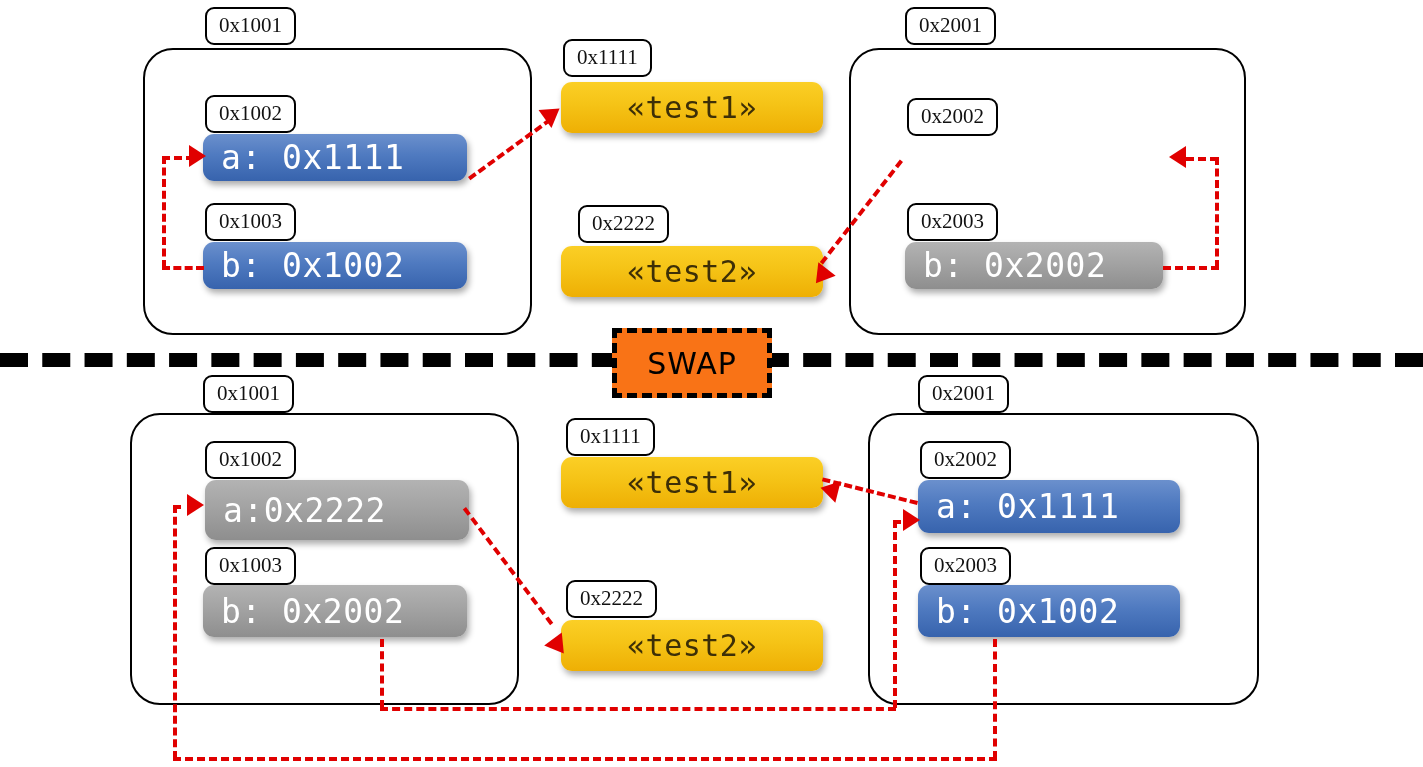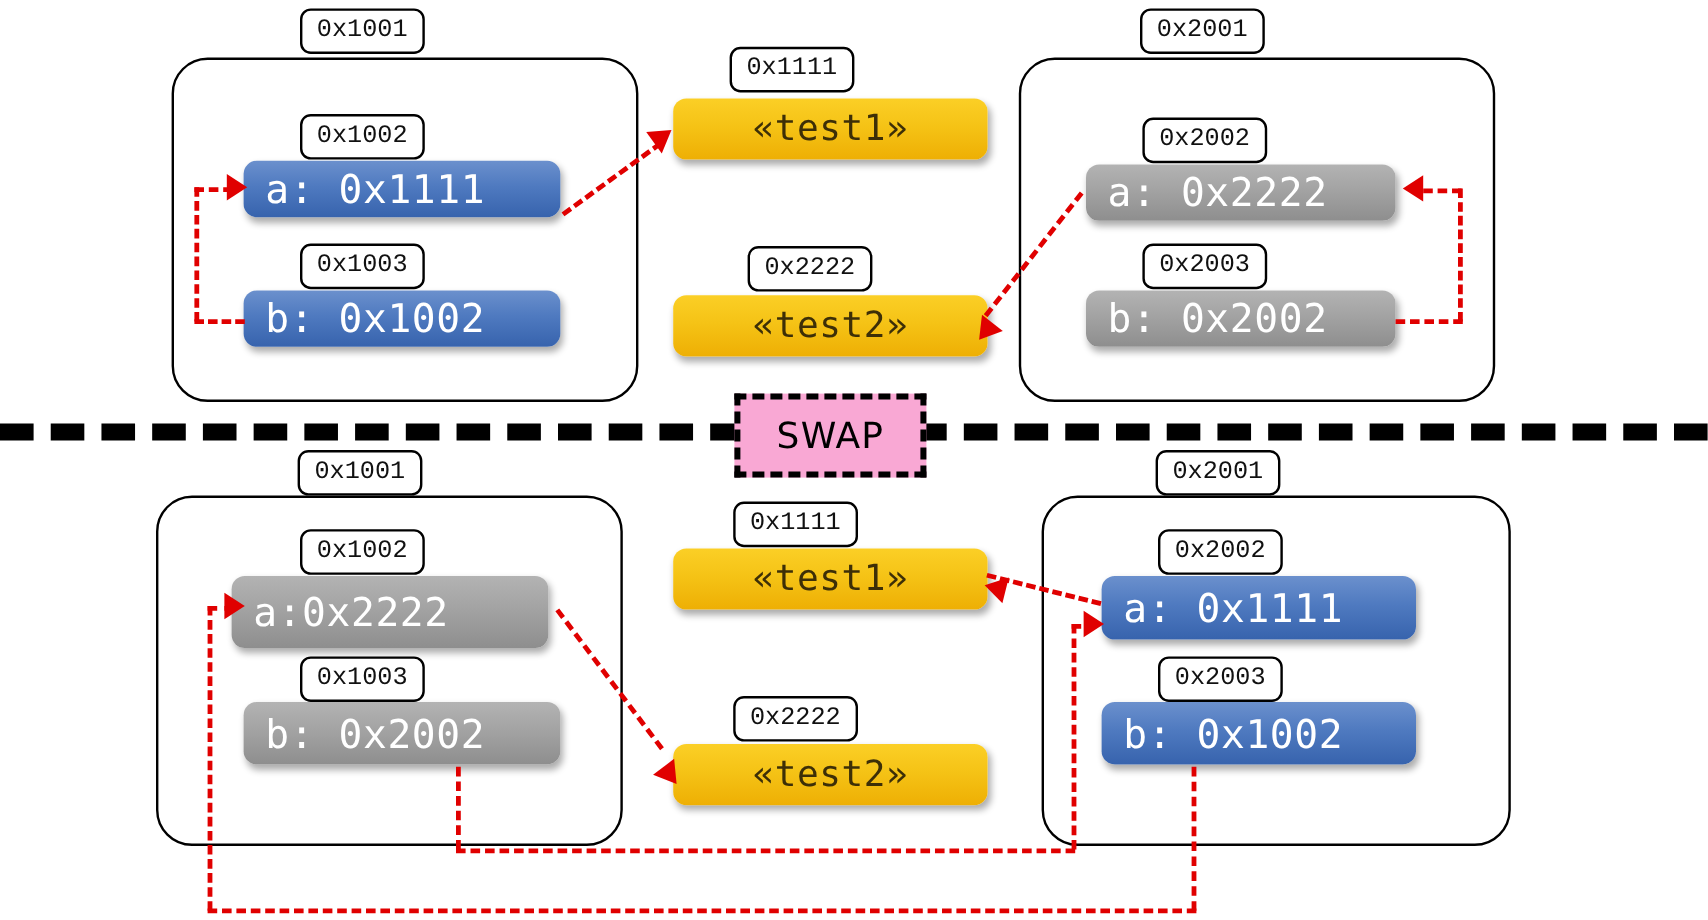--- a/index.html
+++ b/index.html
@@ -6,28 +6,27 @@
   body{width:1423px;height:767px;overflow:hidden;
        font-family:"DejaVu Sans Mono",monospace;}
   #stage{position:relative;width:1423px;height:767px;}
 
   
   .addr{
     position:absolute;
     background:#ffffff;
     border:2.5px solid #000000;
     border-radius:9px;
-    font-family:Liberation Mono, monospace;
+    font-family:Liberation Serif, serif;
     font-size:21px;
     color:#111111;
     line-height:1;
     padding:6px 12px 7px 12px;
     white-space:nowrap;
     z-index:6;
-    margin-left:45px;
   }
 
   
   .frame{
     position:absolute;
     border:2.5px solid #000000;
     border-radius:30px;
     background:#ffffff;
     z-index:1;
   }
@@ -69,21 +68,21 @@
     left:0; top:353px;
     width:1423px; height:0;
     border-top:14px dashed #000000;
     z-index:3;
   }
   .swap-box{
     position:absolute;
     left:612px; top:328px;
     width:150px; height:60px;
     border:5px dashed #000000;
-    background:#f9a8d4;
+    background:#f97316;
     display:flex;align-items:center;justify-content:center;
     font-family:"DejaVu Sans",sans-serif;
     font-size:30px;
     color:#000000;
     letter-spacing:1px;
     z-index:4;
   }
 
   
   .rh{ position:absolute; height:0; border-top:4px dashed #e00000; z-index:7;}
@@ -116,21 +115,20 @@
   <div class="addr" style="left:563px;top:39px;">0x1111</div>
   <div class="slot yellow" style="left:561px;top:82px;width:262px;height:51px;">«test1»</div>
 
   <div class="addr" style="left:578px;top:205px;">0x2222</div>
   <div class="slot yellow" style="left:561px;top:246px;width:262px;height:51px;">«test2»</div>
 
   <div class="frame" style="left:849px;top:48px;width:393px;height:283px;"></div>
   <div class="addr" style="left:905px;top:7px;">0x2001</div>
 
   <div class="addr" style="left:907px;top:98px;">0x2002</div>
-  <div class="slot grey" style="left:905px;top:137px;width:258px;height:47px;">a: 0x2222</div>
 
   <div class="addr" style="left:907px;top:203px;">0x2003</div>
   <div class="slot grey" style="left:905px;top:242px;width:258px;height:47px;">b: 0x2002</div>
 
   <div class="rh" style="left:162px;top:266px;width:42px;"></div>
   <div class="rv" style="left:162px;top:156px;height:112px;"></div>
   <div class="rh" style="left:162px;top:156px;width:32px;"></div>
   <div class="head right" style="left:189px;top:145px;"></div>
 
   <div class="rh" style="left:1163px;top:266px;width:56px;"></div>
@@ -144,21 +142,21 @@
   <div class="rd" style="left:903px;top:162px;width:130px;transform:rotate(128deg);"></div>
   <div class="head diag" style="left:827px;top:258px;transform:rotate(128deg);"></div>
 
   <div class="divider"></div>
   <div class="swap-box">SWAP</div>
 
   <div class="frame" style="left:130px;top:413px;width:385px;height:288px;"></div>
   <div class="addr" style="left:203px;top:375px;">0x1001</div>
 
   <div class="addr" style="left:205px;top:441px;">0x1002</div>
-  <div class="slot grey" style="left:193px;top:480px;width:264px;height:60px;">a:0x2222</div>
+  <div class="slot grey" style="left:205px;top:480px;width:264px;height:60px;">a:0x2222</div>
 
   <div class="addr" style="left:205px;top:547px;">0x1003</div>
   <div class="slot grey" style="left:203px;top:585px;width:264px;height:52px;">b: 0x2002</div>
 
   <div class="addr" style="left:566px;top:418px;">0x1111</div>
   <div class="slot yellow" style="left:561px;top:457px;width:262px;height:51px;">«test1»</div>
 
   <div class="addr" style="left:566px;top:580px;">0x2222</div>
   <div class="slot yellow" style="left:561px;top:620px;width:262px;height:51px;">«test2»</div>
 

